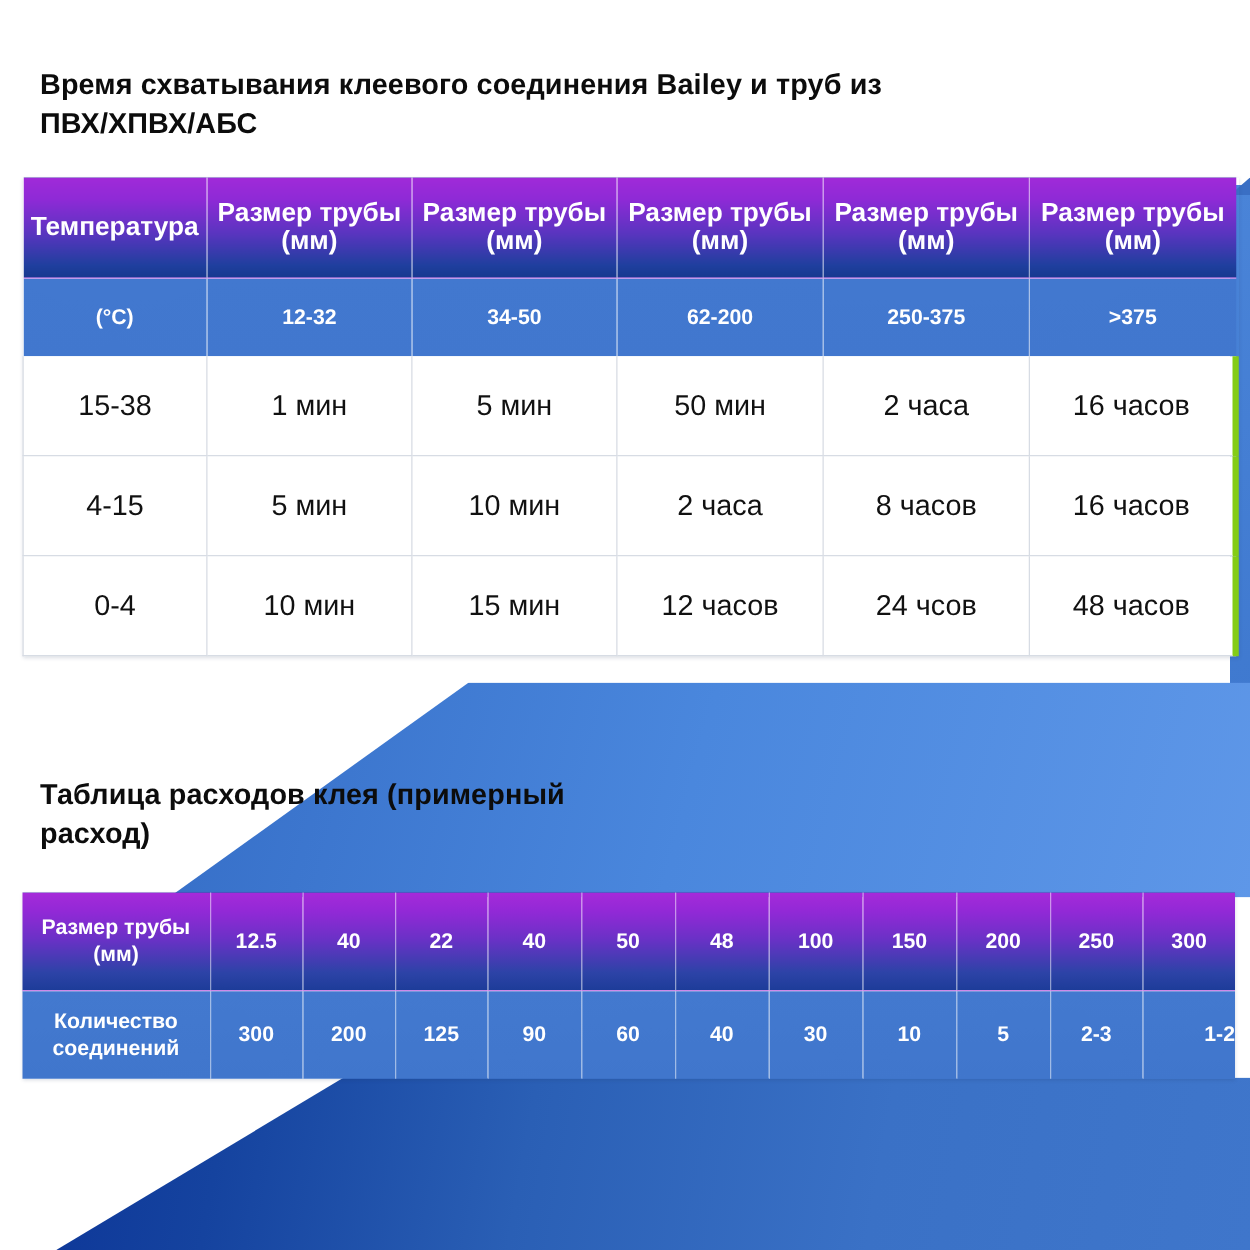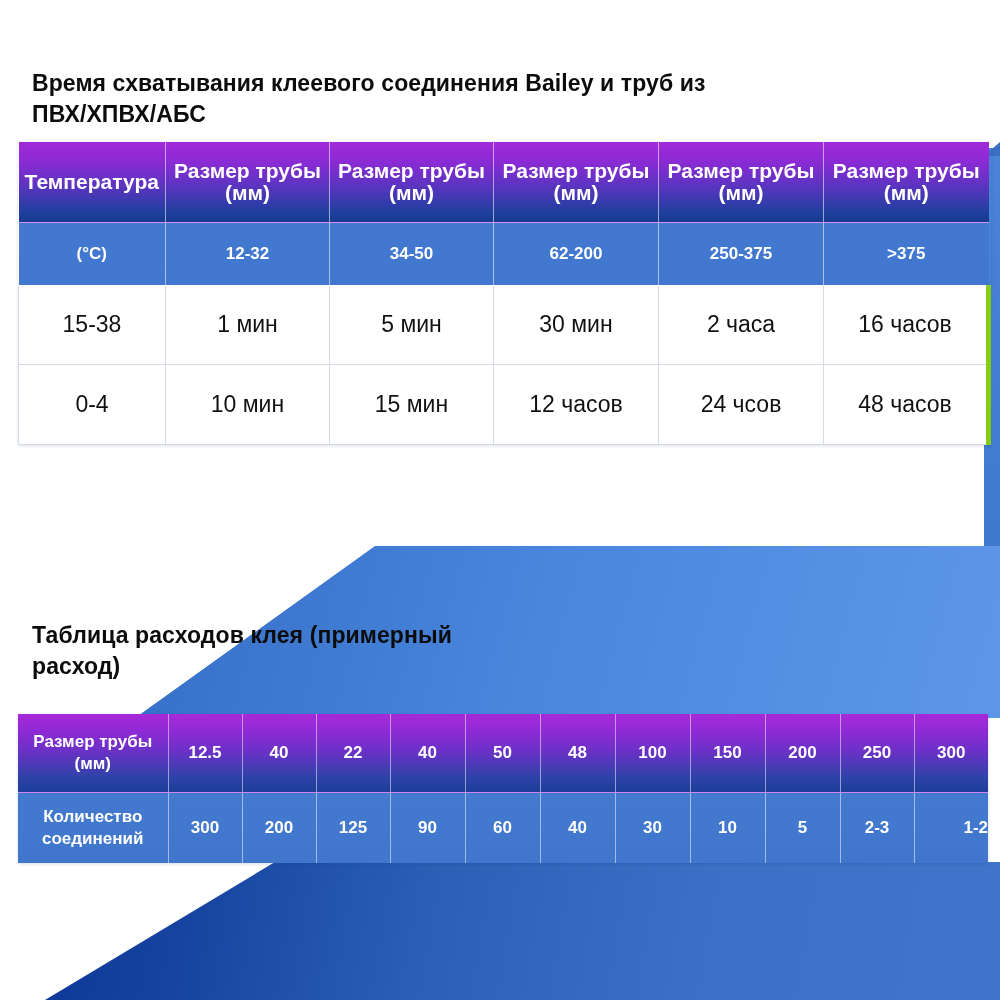--- a/index.html
+++ b/index.html
@@ -69,21 +69,21 @@
 
   
   .heading {
     position: absolute;
     color: #0c0c0c;
     font-size: 23px;
     font-weight: bold;
     line-height: 31px;
     letter-spacing: 0.1px;
   }
-  #heading-1 { top: 68px; left: 32px; width: 690px; }
+  #heading-1 { top: 52px; left: 32px; width: 690px; }
   #heading-2 { top: 620px; left: 32px; width: 420px; }
 
   
   .tbl {
     position: absolute;
     border-collapse: collapse;
     table-layout: fixed;
   }
   .tbl td, .tbl th {
     padding: 0;
@@ -205,22 +205,30 @@
         <td>62-200</td>
         <td>250-375</td>
         <td>&gt;375</td>
       </tr>
     </thead>
     <tbody>
       <tr class="data-row">
         <td>15-38</td>
         <td>1 мин</td>
         <td>5 мин</td>
-        <td>30 мин</td>
+        <td>50 мин</td>
         <td>2 часа</td>
+        <td>16 часов</td>
+      </tr>
+      <tr class="data-row">
+        <td>4-15</td>
+        <td>5 мин</td>
+        <td>10 мин</td>
+        <td>2 часа</td>
+        <td>8 часов</td>
         <td>16 часов</td>
       </tr>
       <tr class="data-row">
         <td>0-4</td>
         <td>10 мин</td>
         <td>15 мин</td>
         <td>12 часов</td>
         <td>24 чсов</td>
         <td>48 часов</td>
       </tr>

